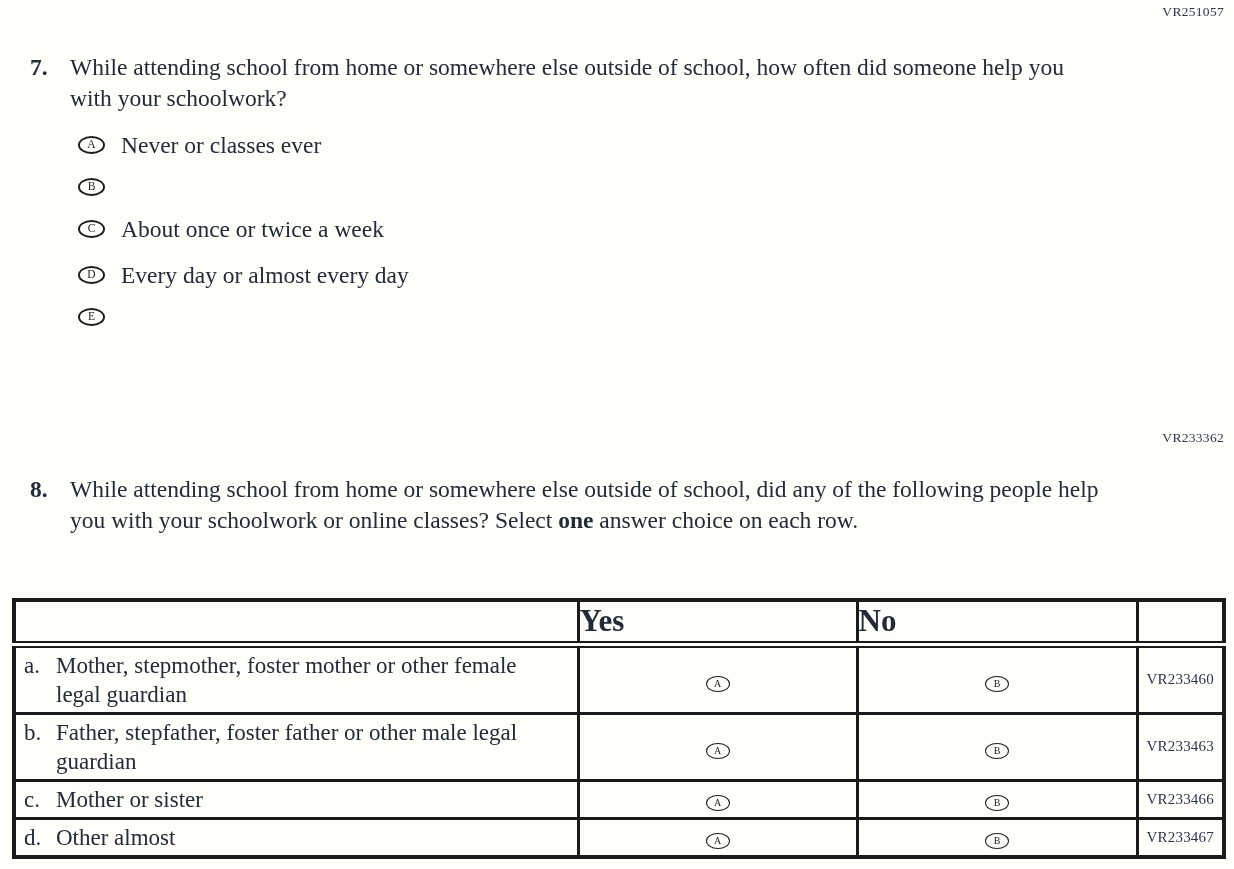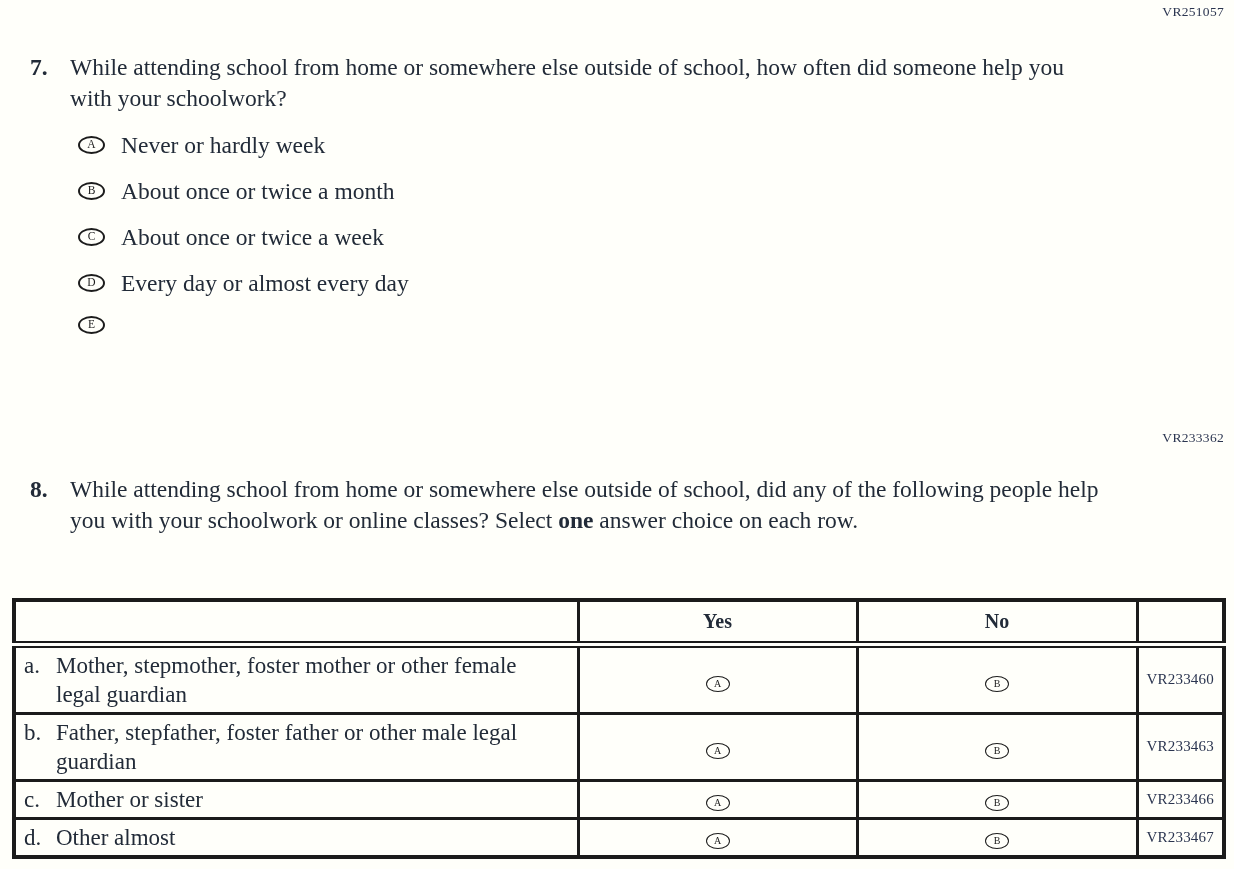--- a/index.html
+++ b/index.html
@@ -44,21 +44,21 @@
   #q8-table{
     position:absolute;left:12px;top:598px;
     border-collapse:collapse;table-layout:fixed;width:1210px;
     font-size:23px;color:#222b38;
   }
   #q8-table th,#q8-table td{
     border:3px solid #1b1b1b;box-sizing:border-box;padding:0;
   }
   #q8-table{border:4px solid #1b1b1b;}
   #q8-table thead th{
-    height:44px;font-size:20px;font-weight:bold;text-align:center;
+    height:44px;font-size:31px;font-weight:bold;text-align:left;
     border-bottom:7px double #1b1b1b;
   }
   #q8-table tbody tr:nth-child(1) td,
   #q8-table tbody tr:nth-child(2) td{height:66px;}
   #q8-table tbody tr:nth-child(3) td,
   #q8-table tbody tr:nth-child(4) td{height:36px;}
   .label-cell{vertical-align:top;padding:3px 10px 3px 8px !important;}
   .label-flex{display:flex;line-height:29px;}
   .row-prefix{width:32px;flex:0 0 auto;}
   .row-label{flex:1;}
@@ -76,28 +76,27 @@
 <div id="question-7" class="question">
   <span class="qnum">7.</span>
   <span class="qtext">While attending school from home or somewhere else outside of school, how often did someone help you with your schoolwork?</span>
 </div>
 
 <div id="q7-options">
   <div class="option-row">
     <span class="bubble">
         <span class="bubble-letter">A</span>
       </span>
-    <span class="option-label">Never or hardly week</span>
+    <span class="option-label">Never or classes ever</span>
   </div>
 
   <div class="option-row">
     <span class="bubble">
         <span class="bubble-letter">B</span>
       </span>
-    <span class="option-label">About once or twice a month</span>
   </div>
 
   <div class="option-row">
     <span class="bubble">
         <span class="bubble-letter">C</span>
       </span>
     <span class="option-label">About once or twice a week</span>
   </div>
 
   <div class="option-row">

